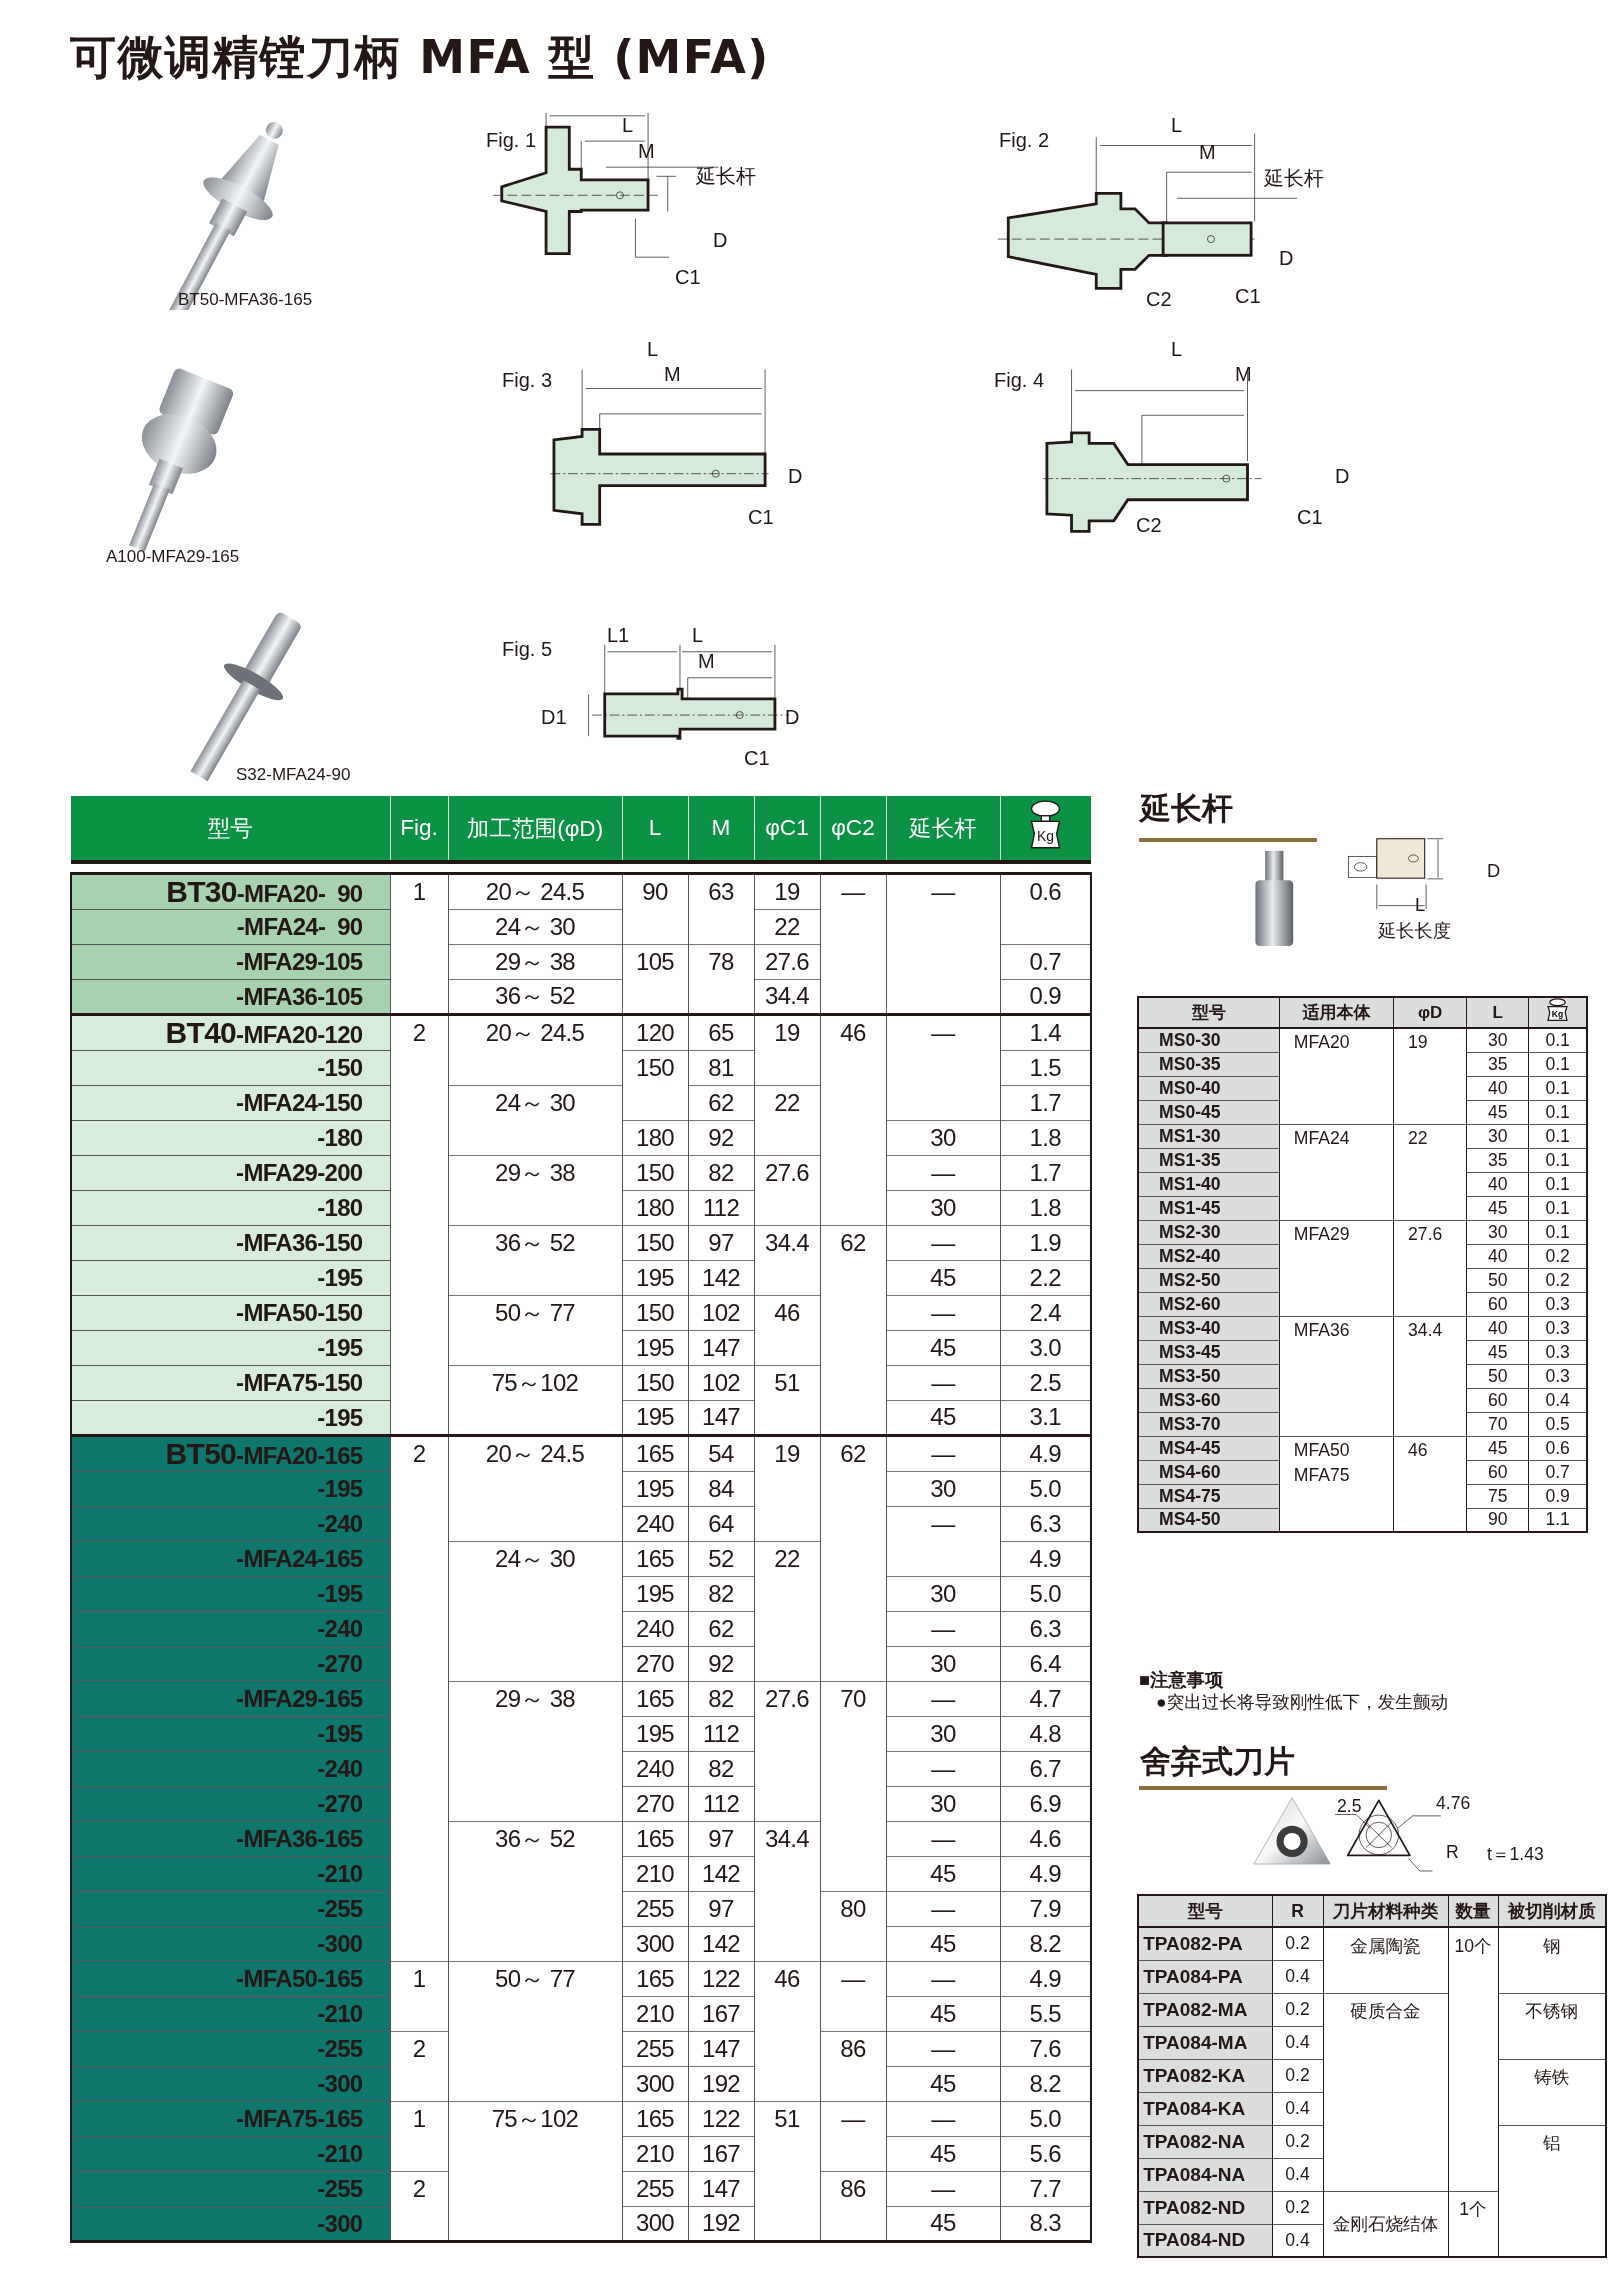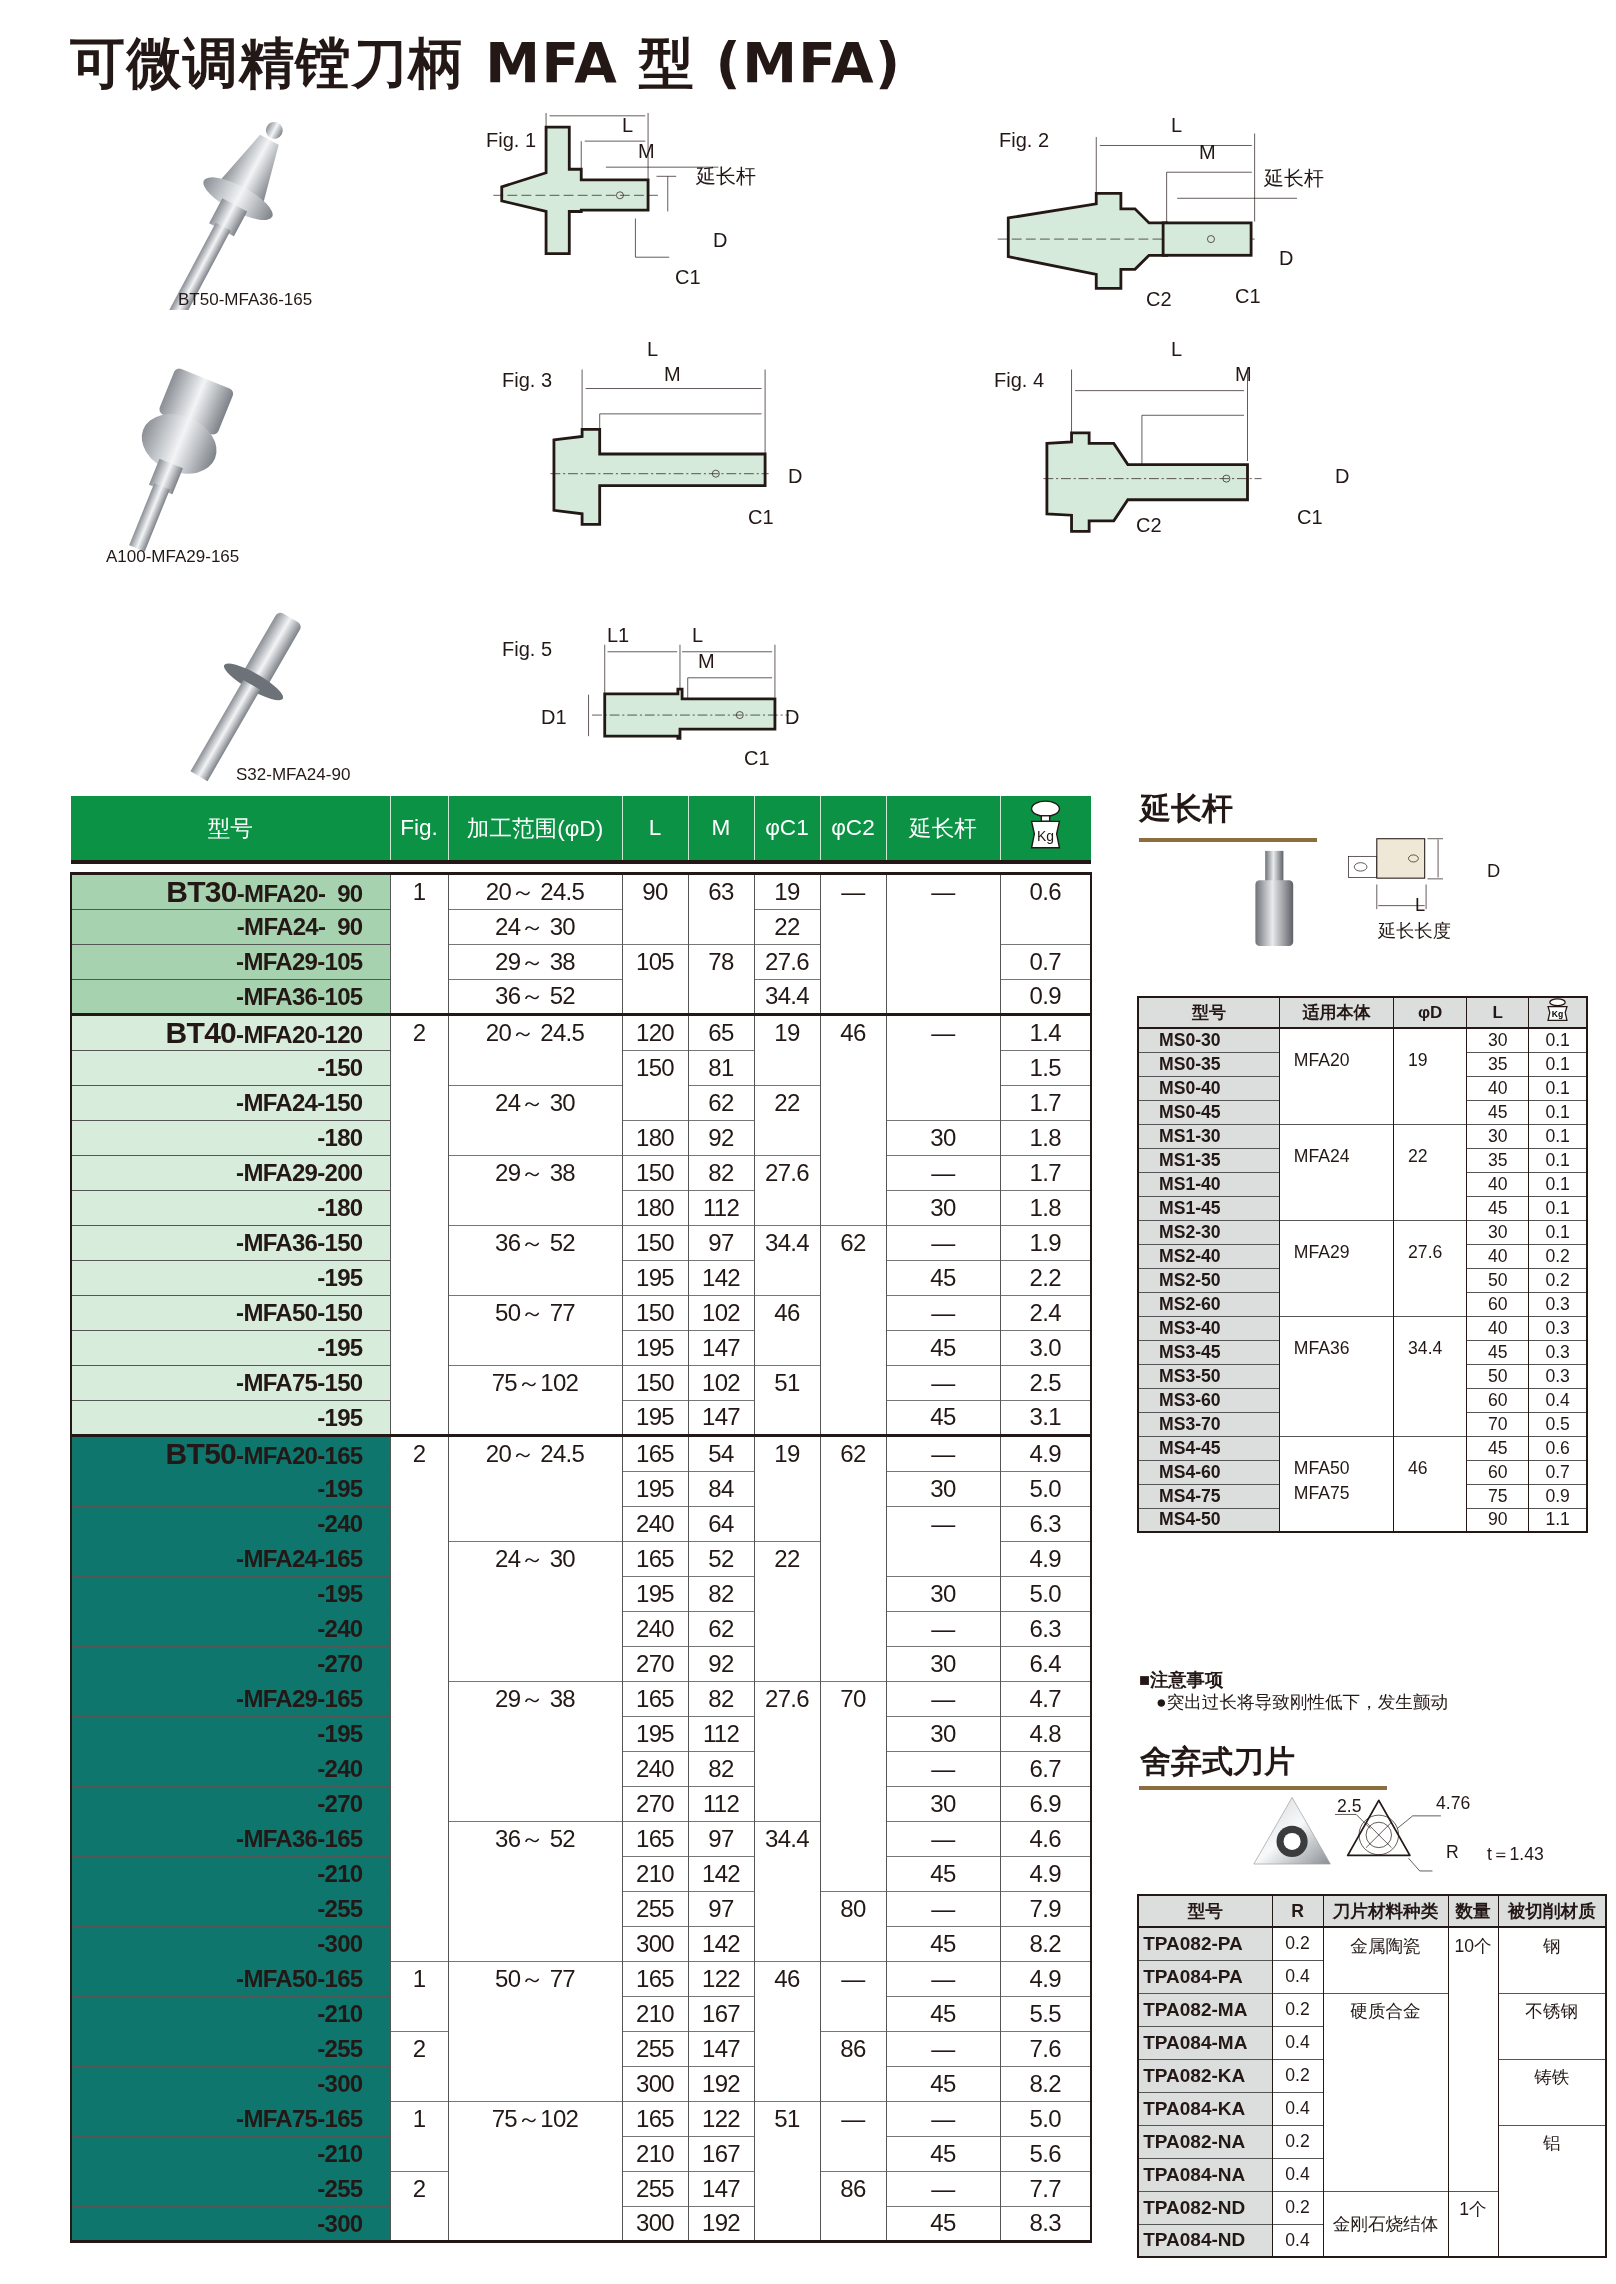--- a/index.html
+++ b/index.html
@@ -1,18 +1,18 @@
 <!DOCTYPE html>
 <html style="font-size:11.3px"><head>
 <meta charset="utf-8">
 <style>
   *{box-sizing:border-box;margin:0;padding:0}
   body{width:1617px;height:2284px;background:#fff;position:relative;overflow:hidden;font-family:"Liberation Sans","DejaVu Sans",sans-serif;color:#231815}
   .abs{position:absolute}
-  .title{left:70px;top:27px;font-size:55px;font-weight:bold;letter-spacing:1.4px;font-family:"DejaVu Sans",sans-serif}
+  .title{left:70px;top:27px;font-size:46px;font-weight:bold;letter-spacing:1.4px;font-family:"DejaVu Sans",sans-serif}
   .photo-cap{font-size:17px;color:#231815}
   .fig-label{font-size:20px}
   svg text{font-family:"Liberation Sans",sans-serif}
 
   
   table{border-collapse:collapse;position:absolute}
   #main{left:70px;top:796px;width:1020px;table-layout:fixed}
   #main th{background:#0b9245;color:#fff;font-weight:normal;font-size:22.6px;height:66px;border-left:1.4px solid #cfe8d6;border-bottom:4.2px solid #231815;text-align:center}
   #main th:first-child{border-left:none}
   #main .spacer td{height:11.3px;border:none;background:#fff}
@@ -30,21 +30,21 @@
 
   
   .sec{font-size:31px;font-weight:bold;font-family:"DejaVu Sans",sans-serif}
   .secbar{height:4.2px;background:#8c6e3e}
 
   
   #ext{left:1137px;top:996px;width:451px;table-layout:fixed;border:2.1px solid #231815}
   #ext th{background:#dcdddd;font-size:17px;font-weight:bold;height:27px;border:1.1px solid #231815;border-bottom:2.1px solid #231815}
   #ext td{font-size:17.6px;height:24px;text-align:center;border-left:1.1px solid #231815;border-top:1.1px solid #555;padding:0}
   #ext td.m{background:#dcdddd;font-weight:bold;text-align:left;padding-left:20px;border-right:1.4px solid #231815}
-  #ext td.blk{text-align:left;padding-left:14px;vertical-align:top;padding-top:21px}
+  #ext td.blk{text-align:left;padding-left:14px;vertical-align:top;padding-top:3px}
 
   
   #ins{left:1137px;top:1894px;width:468px;table-layout:fixed;border:2.1px solid #231815}
   #ins th{background:#dcdddd;font-size:17.6px;font-weight:bold;height:32px;border:1.1px solid #231815;border-bottom:2.1px solid #231815}
   #ins td{font-size:17.6px;height:33px;text-align:center;border-left:1.1px solid #231815;border-top:1.1px solid #555;padding:0}
   #ins td.m{background:#dcdddd;font-weight:bold;text-align:left;padding-left:4.2px;font-size:19px;border-right:1.4px solid #231815}
   #ins td.top{vertical-align:top;padding-top:5.6px}
 </style>
 </head>
 <body>

